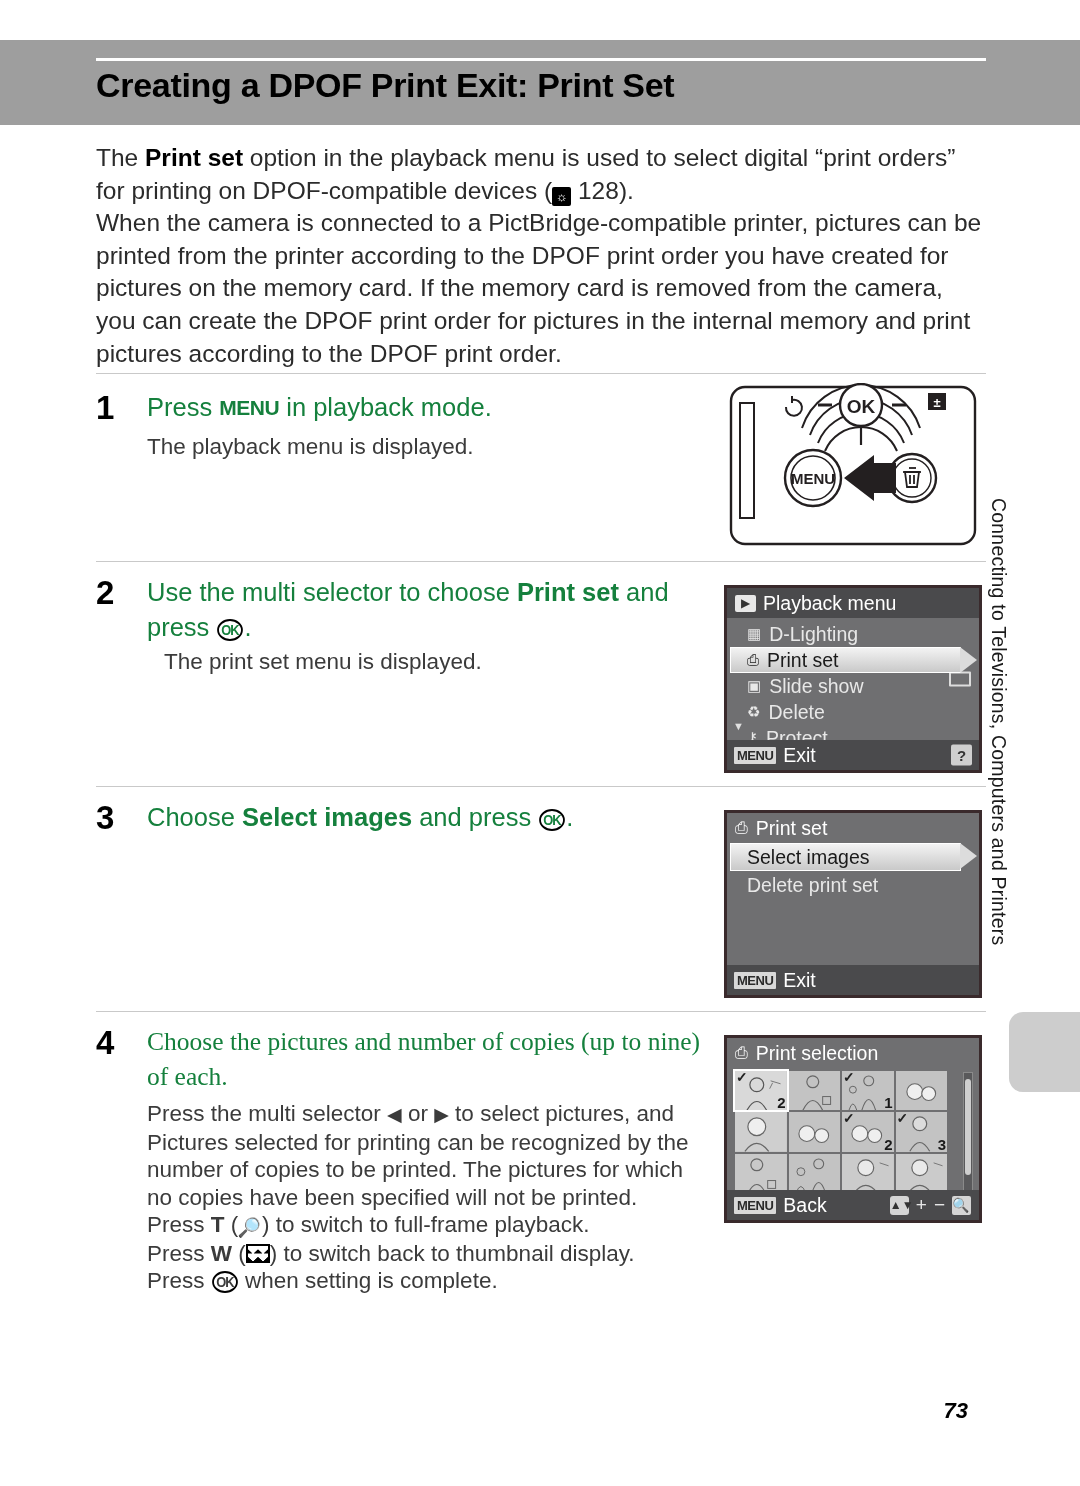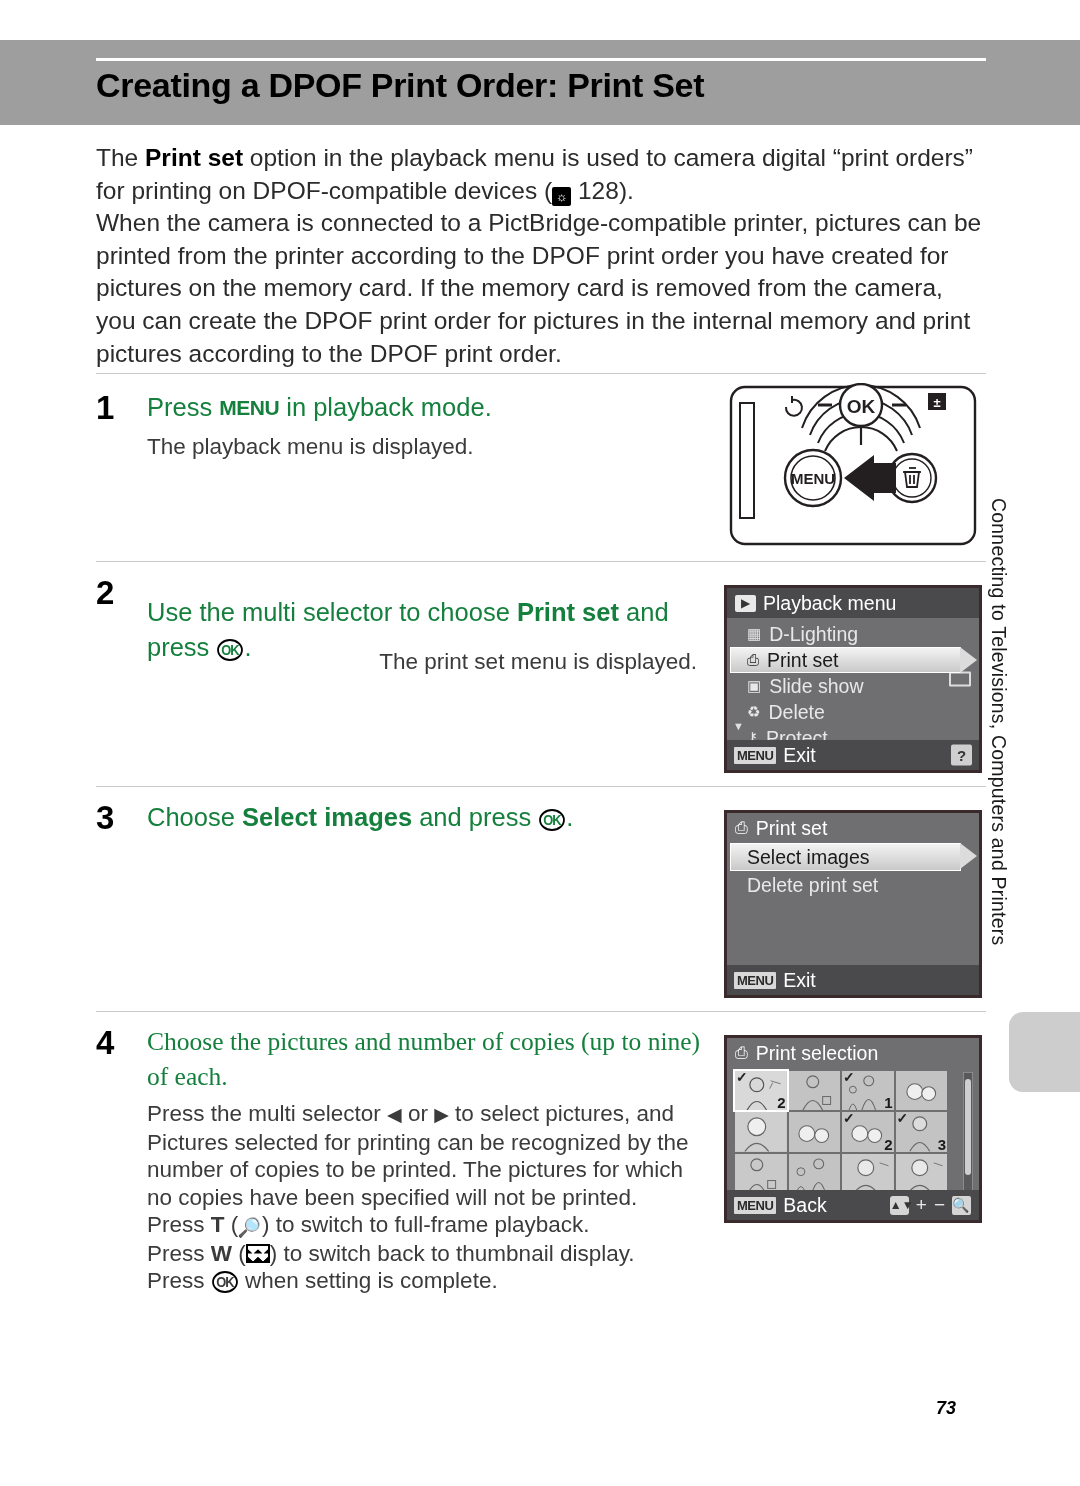--- a/index.html
+++ b/index.html
@@ -344,38 +344,38 @@
   .side-tab-mark {
     position: absolute;
     left: 1009px; top: 1012px;
     width: 75px; height: 80px;
     background: #cdcdcd;
     border-radius: 14px 0 0 14px;
   }
 
   .page-number {
     position: absolute;
-    left: 936px; top: 1398px;
+    left: 908px; top: 1398px;
     width: 60px;
-    font-size: 18px;
+    font-size: 22px;
     font-style: italic;
     font-weight: bold;
     color: #000;
-    text-align: left;
+    text-align: right;
   }
 </style>
 </head>
 <body>
 
 <div class="header-band"></div>
 <div class="header-rule"></div>
-<div class="page-title">Creating a DPOF Print Order: Print Set</div>
+<div class="page-title">Creating a DPOF Print Exit: Print Set</div>
 
 <div class="intro">
-  <p><span>The </span><b>Print set</b><span> option in the playback menu is used to camera digital “print orders” for printing on DPOF-compatible devices (</span><span class="g-book">☼</span> <span>128</span><span>).</span></p>
+  <p><span>The </span><b>Print set</b><span> option in the playback menu is used to select digital “print orders” for printing on DPOF-compatible devices (</span><span class="g-book">☼</span> <span>128</span><span>).</span></p>
   <p>When the camera is connected to a PictBridge-compatible printer, pictures can be printed from the printer according to the DPOF print order you have created for pictures on the memory card. If the memory card is removed from the camera, you can create the DPOF print order for pictures in the internal memory and print pictures according to the DPOF print order.</p>
 </div>
 
 <div class="rule" style="top:373px;"></div>
 <div class="rule" style="top:561px;"></div>
 <div class="rule" style="top:786px;"></div>
 <div class="rule" style="top:1011px;"></div>
 
 <div class="step-num" style="left:96px; top:389px;">1</div>
 <div class="step-head" style="left:147px; top:390px; width:545px;">
@@ -424,24 +424,24 @@
       <line x1="185" y1="85" x2="192" y2="85"></line>
       <line x1="186" y1="92" x2="186" y2="101"></line>
       <line x1="190" y1="92" x2="190" y2="101"></line>
     </g>
 
     <path d="M150,80 L150,72 L120,95 L150,118 L150,110 L172,110 L172,80 Z" fill="#231f20"></path>
   </svg>
 </div>
 
 <div class="step-num" style="left:96px; top:574px;">2</div>
-<div class="step-head" style="left:147px; top:595px; width:550px;">
+<div class="step-head" style="left:147px; top:575px; width:550px;">
   <span>Use the multi selector to choose </span><b>Print set</b><span> and press </span><span class="g-ok">OK</span><span>.</span>
 </div>
-<div class="step-body" style="left:147px; top:648px; width:550px;text-align:right;">The print set menu is displayed.</div>
+<div class="step-body" style="left:164px; top:648px; width:550px;">The print set menu is displayed.</div>
 
 <div class="lcd" style="left:724px; top:585px; width:258px; height:188px;">
   <div class="lcd-title">
     <span style="display:inline-block;width:21px;height:17px;background:#e8e8e8;color:#333;font-size:12px;line-height:17px;text-align:center;border-radius:2px;">▶</span>
     <span>Playback menu</span>
     <span class="batt-chip"></span>
   </div>
   <div class="lcd-rows">
     <div class="lcd-row">
       <span style="font-size:15px;">▦</span>

